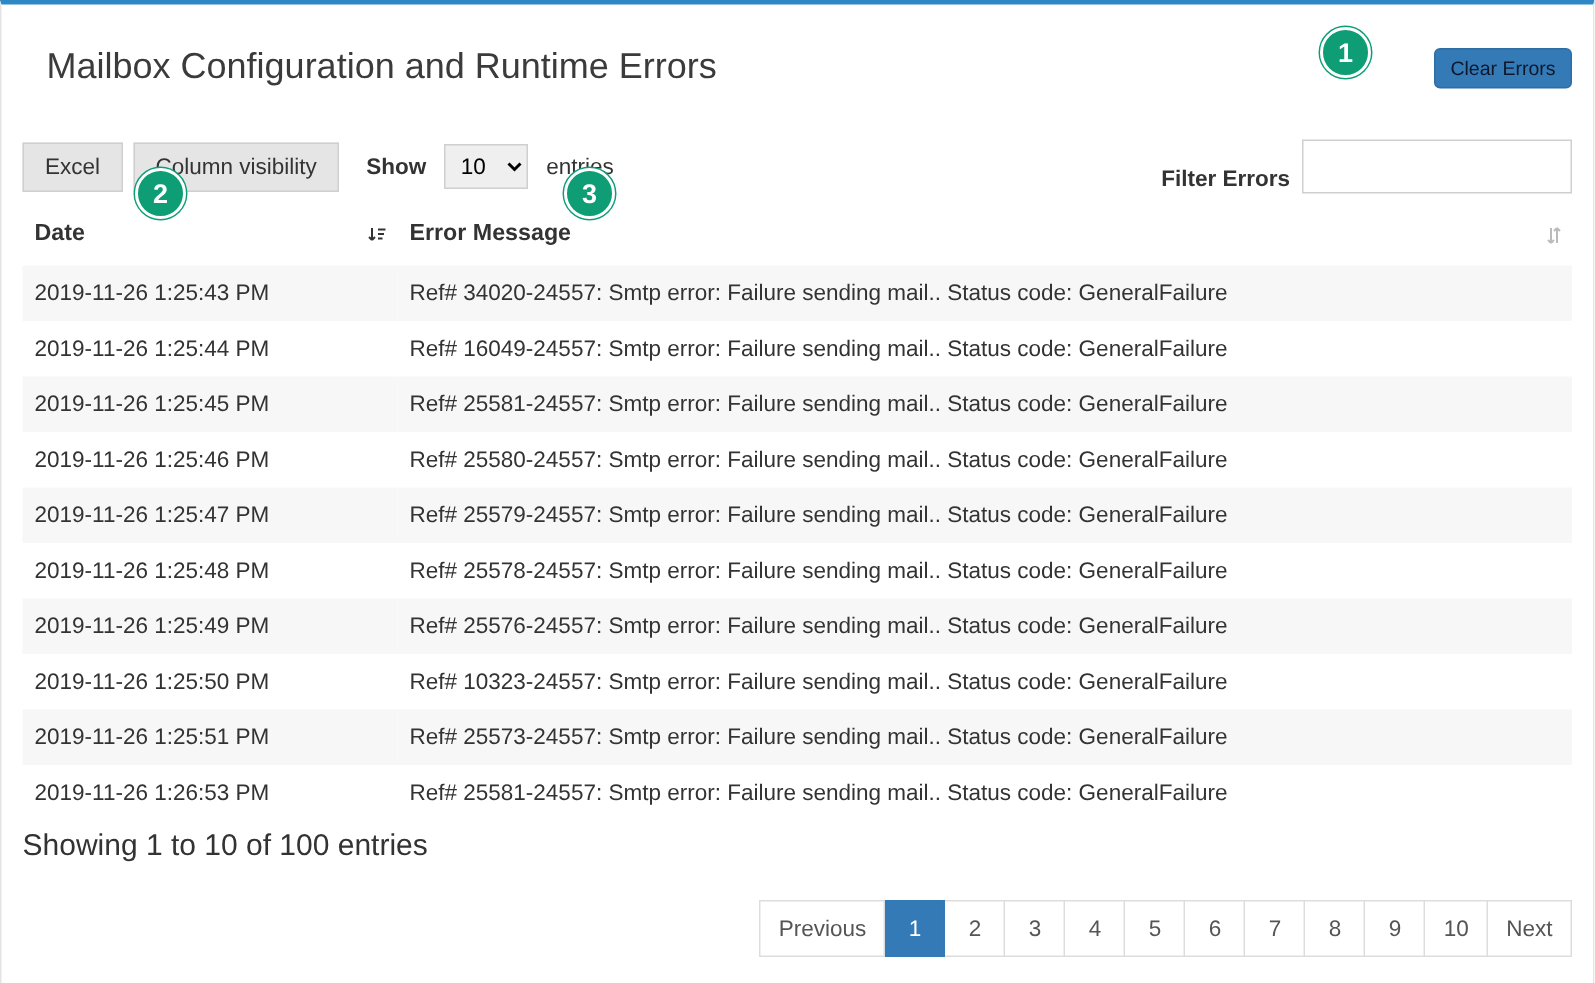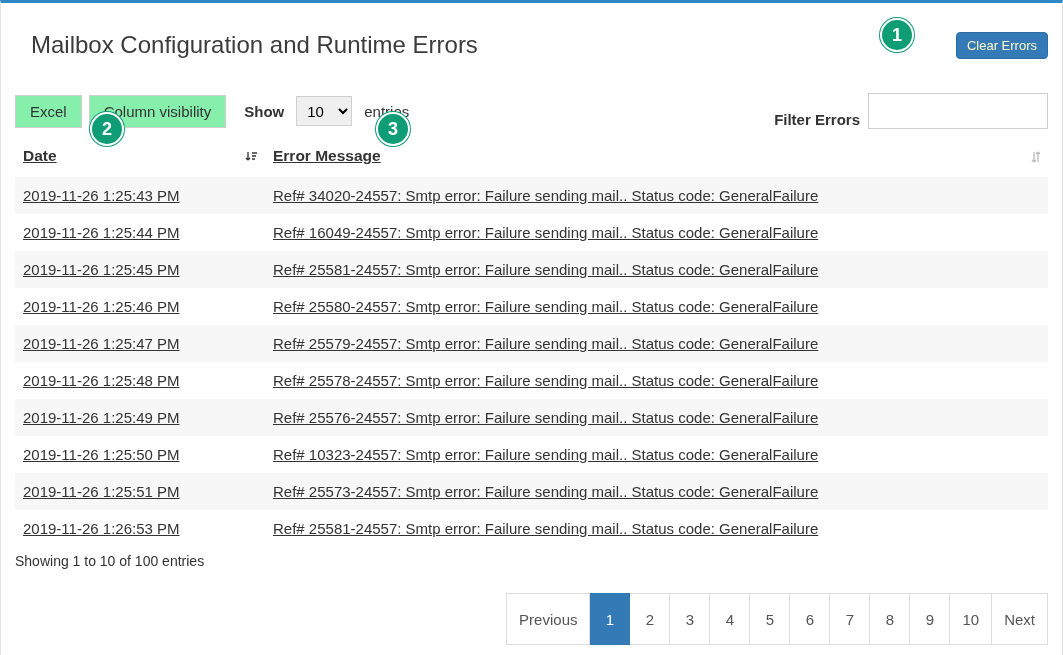--- a/index.html
+++ b/index.html
@@ -23,36 +23,36 @@
     padding:2px 0 14px 0;
   }
   h1 {
     font-size:24px;
     font-weight:400;
     color:#3b3b3b;
     margin:16px;
   }
   .clear-btn {
     background:#337ab7;
-    color:#fef9c3;
+    color:#0f172a;
     border:1px solid #2e6da4;
     border-radius:4px;
     padding:5px 10px;
     font-size:13px;
     cursor:pointer;
   }
 
   .controls-row {
     display:flex;
     align-items:center;
     gap:8px;
     padding:4px 0 2px 0;
   }
   .btn {
-    background:#86efac;
+    background:#e5e5e5;
     border:1px solid #cfcfcf;
     color:#333;
     padding:7px 14px;
     font-size:15px;
     cursor:pointer;
     position:relative;
   }
   .btn + .btn { margin-left:-1px; }
 
   .ctl-label { color:#333; font-weight:600; margin-left:10px;}
@@ -72,21 +72,20 @@
     height:36px;
     width:180px;
     padding:4px 6px;
     font-size:15px;
   }
 
   table {
     width:100%;
     border-collapse:collapse;
     margin-top:6px;
-    text-decoration:underline;
   }
   thead th {
     text-align:left;
     font-weight:700;
     color:#333;
     padding:10px 8px 12px 8px;
     position:relative;
     font-size:15.5px;
   }
   thead th.date-col { width:250px; }
@@ -94,34 +93,34 @@
   th .sort-float { position:absolute; right:6px; top:50%; transform:translateY(-50%); }
 
   tbody tr:nth-child(odd){ background:#f7f7f8; }
   tbody td {
     padding:10px 8px;
     font-size:15px;
     color:#333;
     vertical-align:middle;
   }
 
-  .showing { padding:6px 0 0 0; font-size:14px; color:#333;}
+  .showing { padding:6px 0 0 0; font-size:20px; color:#333;}
 
   .pager {
     display:flex;
     justify-content:flex-end;
     margin-top:24px;
     gap:0;
   }
   .pg {
     display:flex;
     align-items:center;
     justify-content:center;
     min-width:40px;
-    height:52px;
+    height:38px;
     padding:0 12px;
     border:1px solid #ddd;
     border-left:none;
     background:#fff;
     color:#555;
     font-size:15px;
     cursor:pointer;
   }
   .pg:first-child { border-left:1px solid #ddd; }
   .pg.active {

